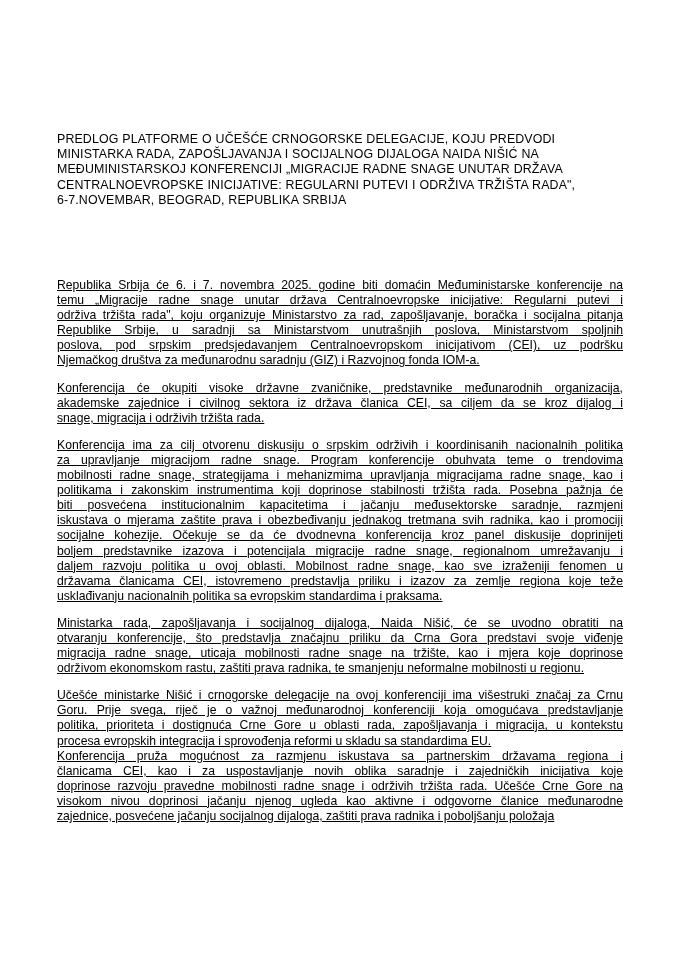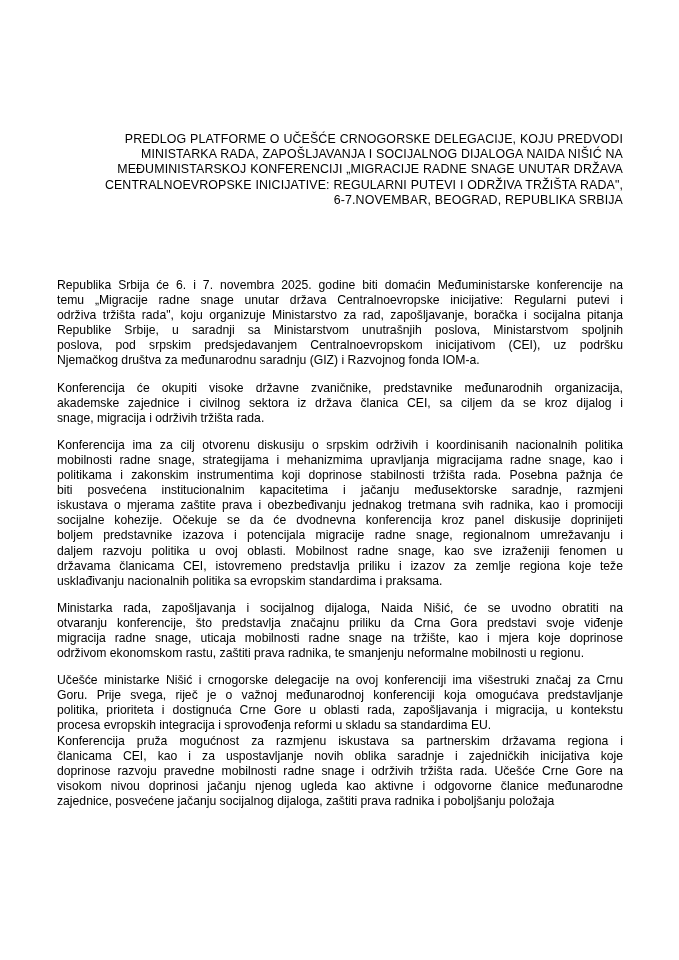--- a/index.html
+++ b/index.html
@@ -23,21 +23,21 @@
     height: 960px;
     background: #ffffff;
     box-sizing: border-box;
   }
 
   .doc-title {
     position: absolute;
     left: 57px;
     top: 132px;
     width: 566px;
-    text-align: right;
+    text-align: left;
     font-size: 12.4px;
     line-height: 15.2px;
     letter-spacing: 0.01em;
     word-spacing: 0.02em;
   }
   .doc-title .title-line {
     display: block;
     white-space: nowrap;
   }
 
@@ -65,20 +65,21 @@
   }
   .para .l {
     display: block;
     white-space: nowrap;
   }
   
   .para .l.j {
     text-align: justify;
     text-align-last: justify;
     white-space: normal;
+    text-decoration: underline;
   }
   .para .l.last {
     text-align: center;
     text-align-last: left;
   }
 </style>
 </head>
 <body>
 
 <div class="page">
@@ -100,20 +101,21 @@
         <span class="l j">poslova, pod srpskim predsjedavanjem Centralnoevropskom inicijativom (CEI), uz podršku</span>
         <span class="l j last">Njemačkog društva za međunarodnu saradnju (GIZ) i Razvojnog fonda IOM-a.</span>
       </p>
       <p class="para">
         <span class="l j">Konferencija će okupiti visoke državne zvaničnike, predstavnike međunarodnih organizacija,</span>
         <span class="l j">akademske zajednice i civilnog sektora iz država članica CEI, sa ciljem da se kroz dijalog i</span>
         <span class="l j last">snage, migracija i održivih tržišta rada.</span>
       </p>
       <p class="para">
         <span class="l j">Konferencija ima za cilj otvorenu diskusiju o srpskim održivih i koordinisanih nacionalnih politika</span>
+        <span class="l j">za upravljanje migracijom radne snage. Program konferencije obuhvata teme o trendovima</span>
         <span class="l j">mobilnosti radne snage, strategijama i mehanizmima upravljanja migracijama radne snage, kao i</span>
         <span class="l j">politikama i zakonskim instrumentima koji doprinose stabilnosti tržišta rada. Posebna pažnja će</span>
         <span class="l j">biti posvećena institucionalnim kapacitetima i jačanju međusektorske saradnje, razmjeni</span>
         <span class="l j">iskustava o mjerama zaštite prava i obezbeđivanju jednakog tretmana svih radnika, kao i promociji</span>
         <span class="l j">socijalne kohezije. Očekuje se da će dvodnevna konferencija kroz panel diskusije doprinijeti</span>
         <span class="l j">boljem predstavnike izazova i potencijala migracije radne snage, regionalnom umrežavanju i</span>
         <span class="l j">daljem razvoju politika u ovoj oblasti. Mobilnost radne snage, kao sve izraženiji fenomen u</span>
         <span class="l j">državama članicama CEI, istovremeno predstavlja priliku i izazov za zemlje regiona koje teže</span>
         <span class="l j last">usklađivanju nacionalnih politika sa evropskim standardima i praksama.</span>
       </p>

